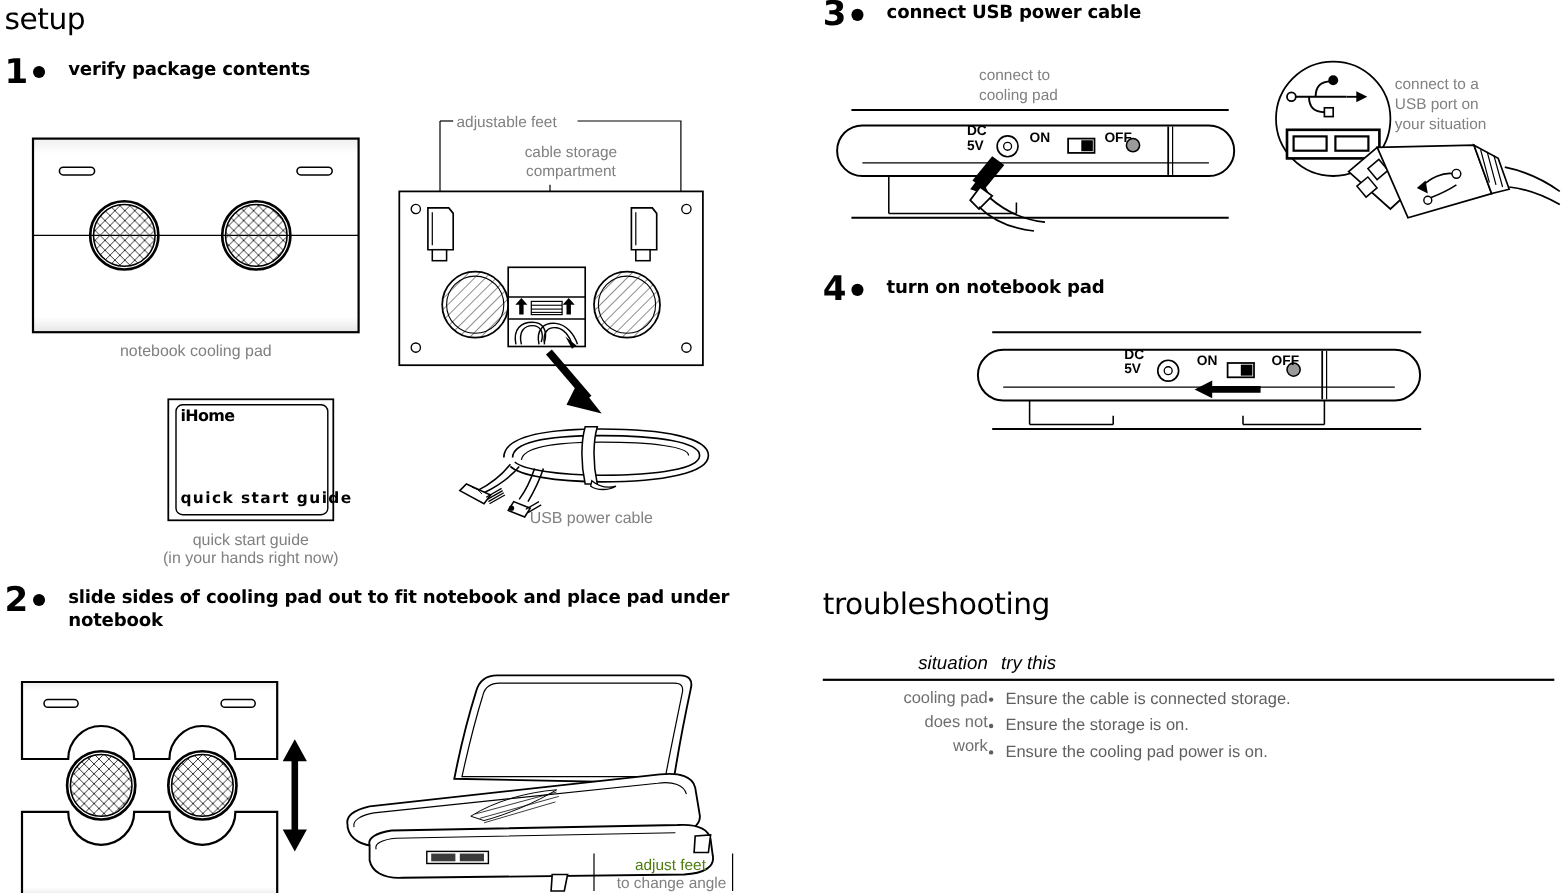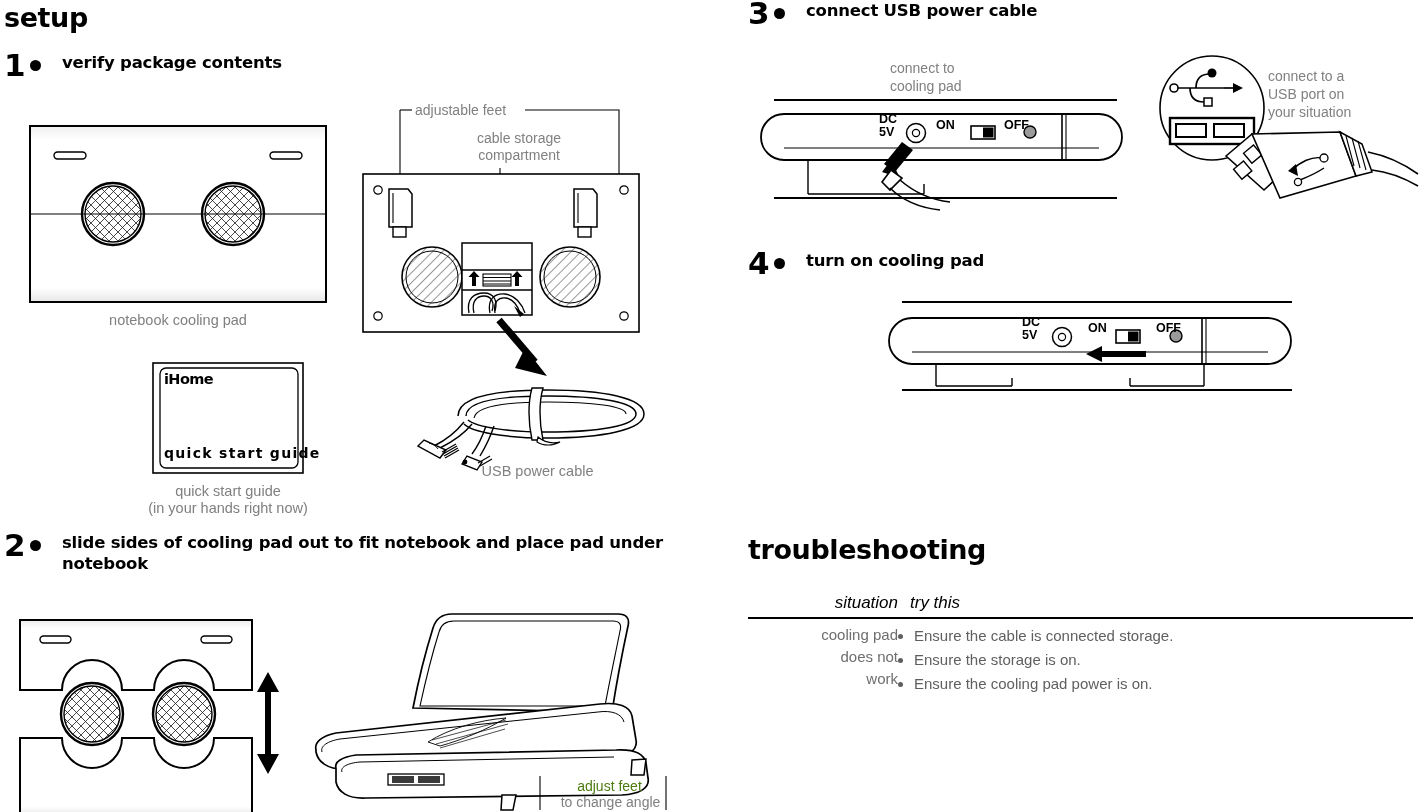--- a/index.html
+++ b/index.html
@@ -6,21 +6,21 @@
   body{
     width:1425px;height:812px;position:relative;overflow:hidden;
     font-family:"Liberation Sans", sans-serif;color:#000;
   }
   .col{position:absolute;top:0;}
   .left{left:0;width:712px;height:812px;}
   .right{left:712px;width:713px;height:812px;}
 
   
   .sec-title{
-    position:absolute;font-weight:bold;font-size:27px;letter-spacing:-0.4px;
+    position:absolute;font-weight:normal;font-size:27px;letter-spacing:-0.4px;
     font-family:"DejaVu Sans", sans-serif;
   }
   .step{position:absolute;display:flex;align-items:flex-start;}
   .step .num{
     font-family:"DejaVu Sans", sans-serif;font-weight:bold;font-size:31px;
     line-height:26px;width:26px;flex:0 0 26px;
   }
   .step .dot{
     width:11px;height:11px;border-radius:50%;background:#000;
     margin-top:8px;flex:0 0 11px;
@@ -375,21 +375,21 @@
   <div class="lbl" style="left:556px;top:104px;">your situation</div>
 
   <div style="position:absolute;left:167px;top:113px;font-size:12.5px;font-weight:bold;line-height:12px;font-family:'Liberation Sans',sans-serif;">DC</div>
   <div style="position:absolute;left:167px;top:126px;font-size:12.5px;font-weight:bold;line-height:12px;font-family:'Liberation Sans',sans-serif;">5V</div>
   <div style="position:absolute;left:224px;top:118px;font-size:12.5px;font-weight:bold;font-family:'Liberation Sans',sans-serif;">ON</div>
   <div style="position:absolute;left:292px;top:118px;font-size:12.5px;font-weight:bold;font-family:'Liberation Sans',sans-serif;">OFF</div>
 
   <div class="step" style="left:36px;top:250px;width:620px;">
     <div class="num">4</div>
     <div class="dot"></div>
-    <div class="txt">turn on cooling pad</div>
+    <div class="txt">turn on notebook pad</div>
   </div>
 
   <div class="art" style="left:182px;top:300px;">
     <svg width="400" height="92" viewBox="0 0 400 92">
       <line x1="8" y1="2" x2="398" y2="2" stroke="#000" stroke-width="1.8"></line>
       <path d="M18,18 L374,18 A22,22 0 0 1 374,64 L18,64 A22,22 0 0 1 18,18 Z" fill="#fff" stroke="#000" stroke-width="1.8"></path>
       <line x1="18" y1="52" x2="374" y2="52" stroke="#000" stroke-width="1.1"></line>
       <path d="M308,19 L308,63" stroke="#000" stroke-width="1.6"></path>
       <path d="M312,19 L312,63" stroke="#000" stroke-width="1.1"></path>
 

